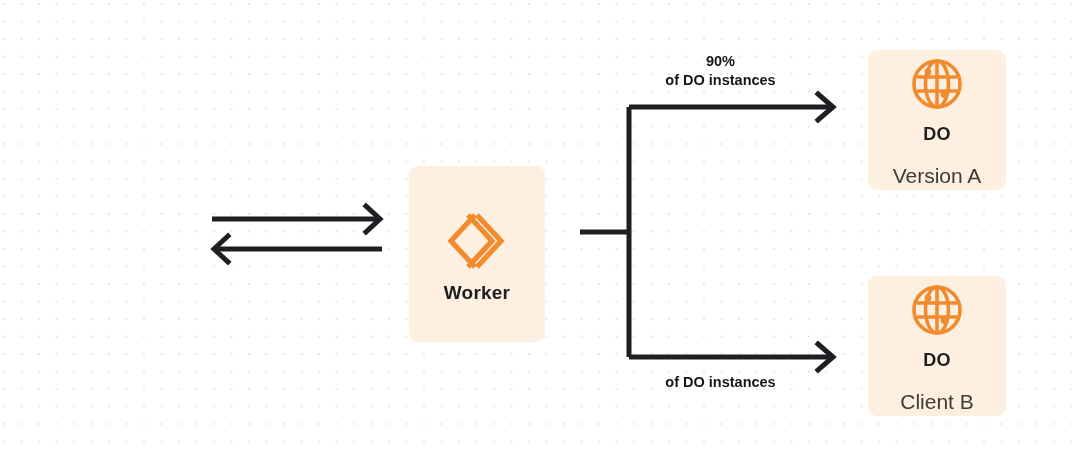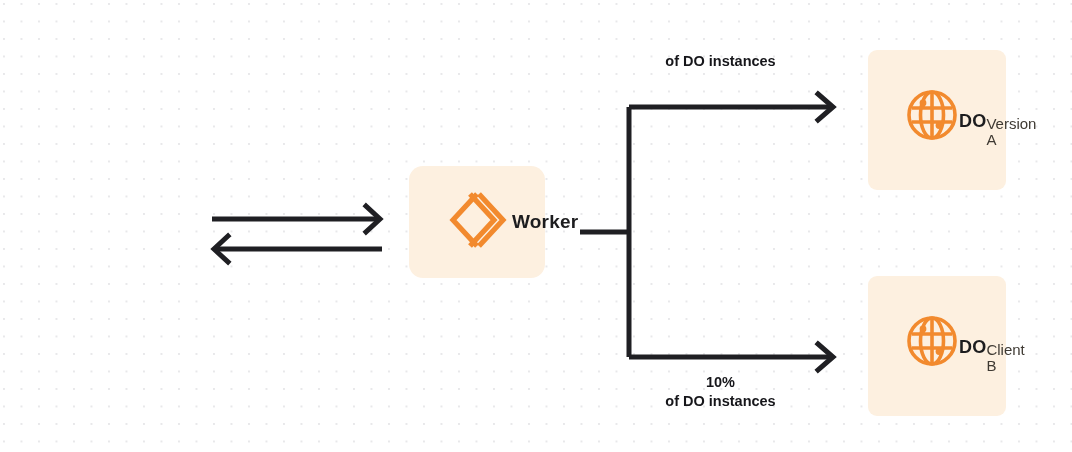--- a/index.html
+++ b/index.html
@@ -18,47 +18,45 @@
     overflow: hidden;
     font-family: "Liberation Sans", sans-serif;
     -webkit-font-smoothing: antialiased;
   }
 
   .node {
     position: absolute;
     box-sizing: border-box;
     border-radius: 9px;
     display: flex;
-    flex-direction: row;
+    flex-direction: column;
     align-items: center;
-    justify-content: flex-start;
-    padding-left: 37px;
+    justify-content: center;
   }
 
   #client-node {
     left: 42px;
     top: 166px;
     width: 143px;
     height: 136px;
     background: #f4f5f7;
   }
   .client-label {
     font-size: 19px;
     font-weight: bold;
     color: #1d1d1f;
     letter-spacing: 0.2px;
   }
 
   #worker-node {
     left: 409px;
     top: 166px;
     width: 136px;
-    height: 112px;
+    height: 176px;
     background: #fdf0e0;
-    border-radius: 14px;
   }
   .worker-icon {
     width: 66px;
     height: 62px;
     margin-top: 6px;
     margin-bottom: 10px;
   }
   .worker-label {
     font-size: 19px;
     font-weight: bold;
@@ -82,21 +80,21 @@
     margin-bottom: 14px;
   }
   .do-title {
     font-size: 18px;
     font-weight: bold;
     color: #1d1d1f;
     letter-spacing: 0.2px;
     line-height: 1.1;
   }
   .do-sub {
-    font-size: 15px;
+    font-size: 21px;
     font-weight: normal;
     color: #3f3a33;
     margin-top: 20px;
     line-height: 1.1;
   }
 
   .edge-svg {
     position: absolute;
     left: 0;
     top: 0;
@@ -147,25 +145,25 @@
 
       <g>
         <line x1="629" y1="357" x2="830" y2="357"></line>
         <polyline points="818,344 833,357 818,370" stroke-linecap="square" stroke-linejoin="miter"></polyline>
       </g>
 
     </g>
   </svg>
 
   <div class="edge-label" id="label-top">
+    <div>90%</div>
     <div>of DO instances</div>
   </div>
 
   <div class="edge-label" id="label-bottom">
-    <div>10%</div>
     <div>of DO instances</div>
   </div>
 
 
   <div class="node" id="worker-node">
     <span class="worker-icon">
       <svg viewBox="0 0 66 62" width="66" height="62" xmlns="http://www.w3.org/2000/svg">
         <g fill="none" stroke="#f28a2e" stroke-width="5.2" stroke-linejoin="miter" stroke-linecap="butt">
 
           <polyline points="31,5 7,31 31,57"></polyline>

